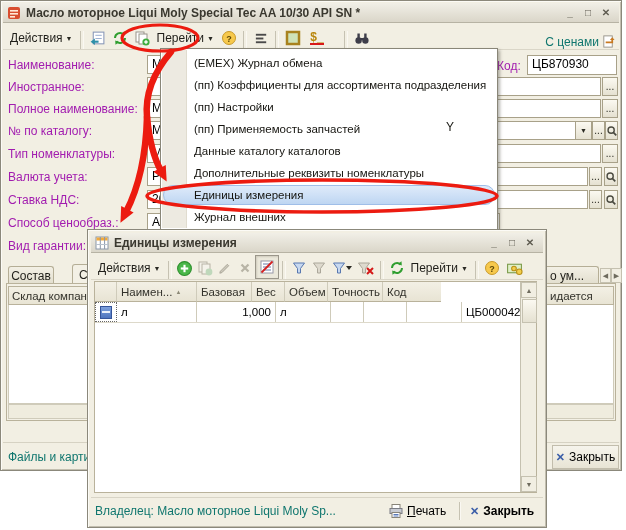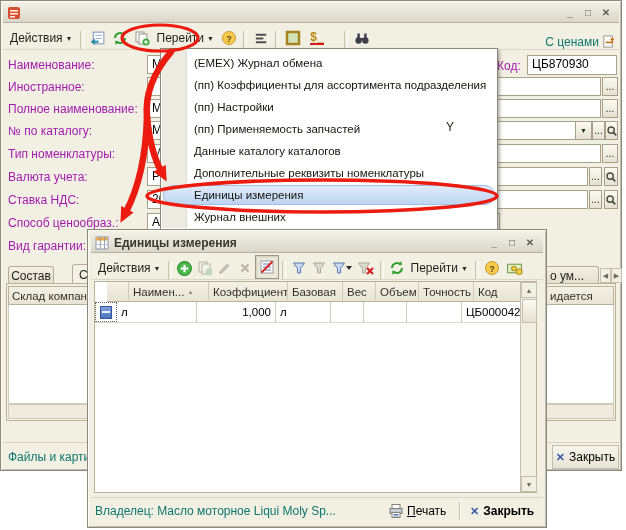--- a/index.html
+++ b/index.html
@@ -65,20 +65,21 @@
 
   <div class="tb" style="left:2px;top:2px;width:616px;height:20px">
     <span>
       <svg width="14" height="14" viewBox="0 0 14 14">
           <rect x="1" y="1" width="12" height="12" rx="2" fill="#D84E30"></rect>
           <rect x="3" y="4" width="8" height="1.6" fill="#FFE9D8"></rect>
           <rect x="3" y="7" width="8" height="1.6" fill="#FFE9D8"></rect>
           <rect x="3" y="10" width="5" height="1.6" fill="#FFE9D8"></rect>
         </svg>
     </span>
+    <span class="ttl">Масло моторное Liqui Moly Special Tec AA 10/30 API SN *</span>
     <span class="wbtns">
       <span class="wb">_</span>
       <span class="wb">□</span>
       <span class="wb">✕</span>
     </span>
   </div>
 
   <div class="toolbar" style="left:2px;top:22px;width:616px;height:27px">
     <span class="tbtn">
       <span>Действия</span>
@@ -430,29 +431,26 @@
             <rect x="1.5" y="4" width="13" height="8" fill="#DFF0C8" stroke="#7A9A48"></rect>
             <circle cx="7.5" cy="8" r="2.2" fill="#F2CE4C" stroke="#B89018"></circle>
             <circle cx="12.5" cy="11" r="2.6" fill="#F2CE4C" stroke="#B89018"></circle>
           </svg>
         </span>
     </span>
   </div>
 
   <div class="abs" style="left:6px;top:51px;width:443px;height:212px;background:#fff;border:1px solid #B9B29B;box-sizing:border-box">
 
-    <div style="position:absolute;left:12px;top:0;width:425px;height:20px;display:flex">
+    <div style="position:absolute;left:0;top:0;width:425px;height:20px;display:flex">
       <div class="cell hcell" style="width:22px"></div>
       <div class="cell hcell" style="width:80px">
         <span>Наимен...</span>
         <span style="font-size:6px;color:#8B8876;margin-left:3px">▲</span>
       </div>
-      <div class="cell hcell" style="width:79px">
-          <span>Коэффициент</span>
-        </div>
       <div class="cell hcell" style="width:55px">
           <span>Базовая</span>
         </div>
       <div class="cell hcell" style="width:33px">
           <span>Вес</span>
         </div>
       <div class="cell hcell" style="width:43px">
           <span>Объем</span>
         </div>
       <div class="cell hcell" style="width:55px">

